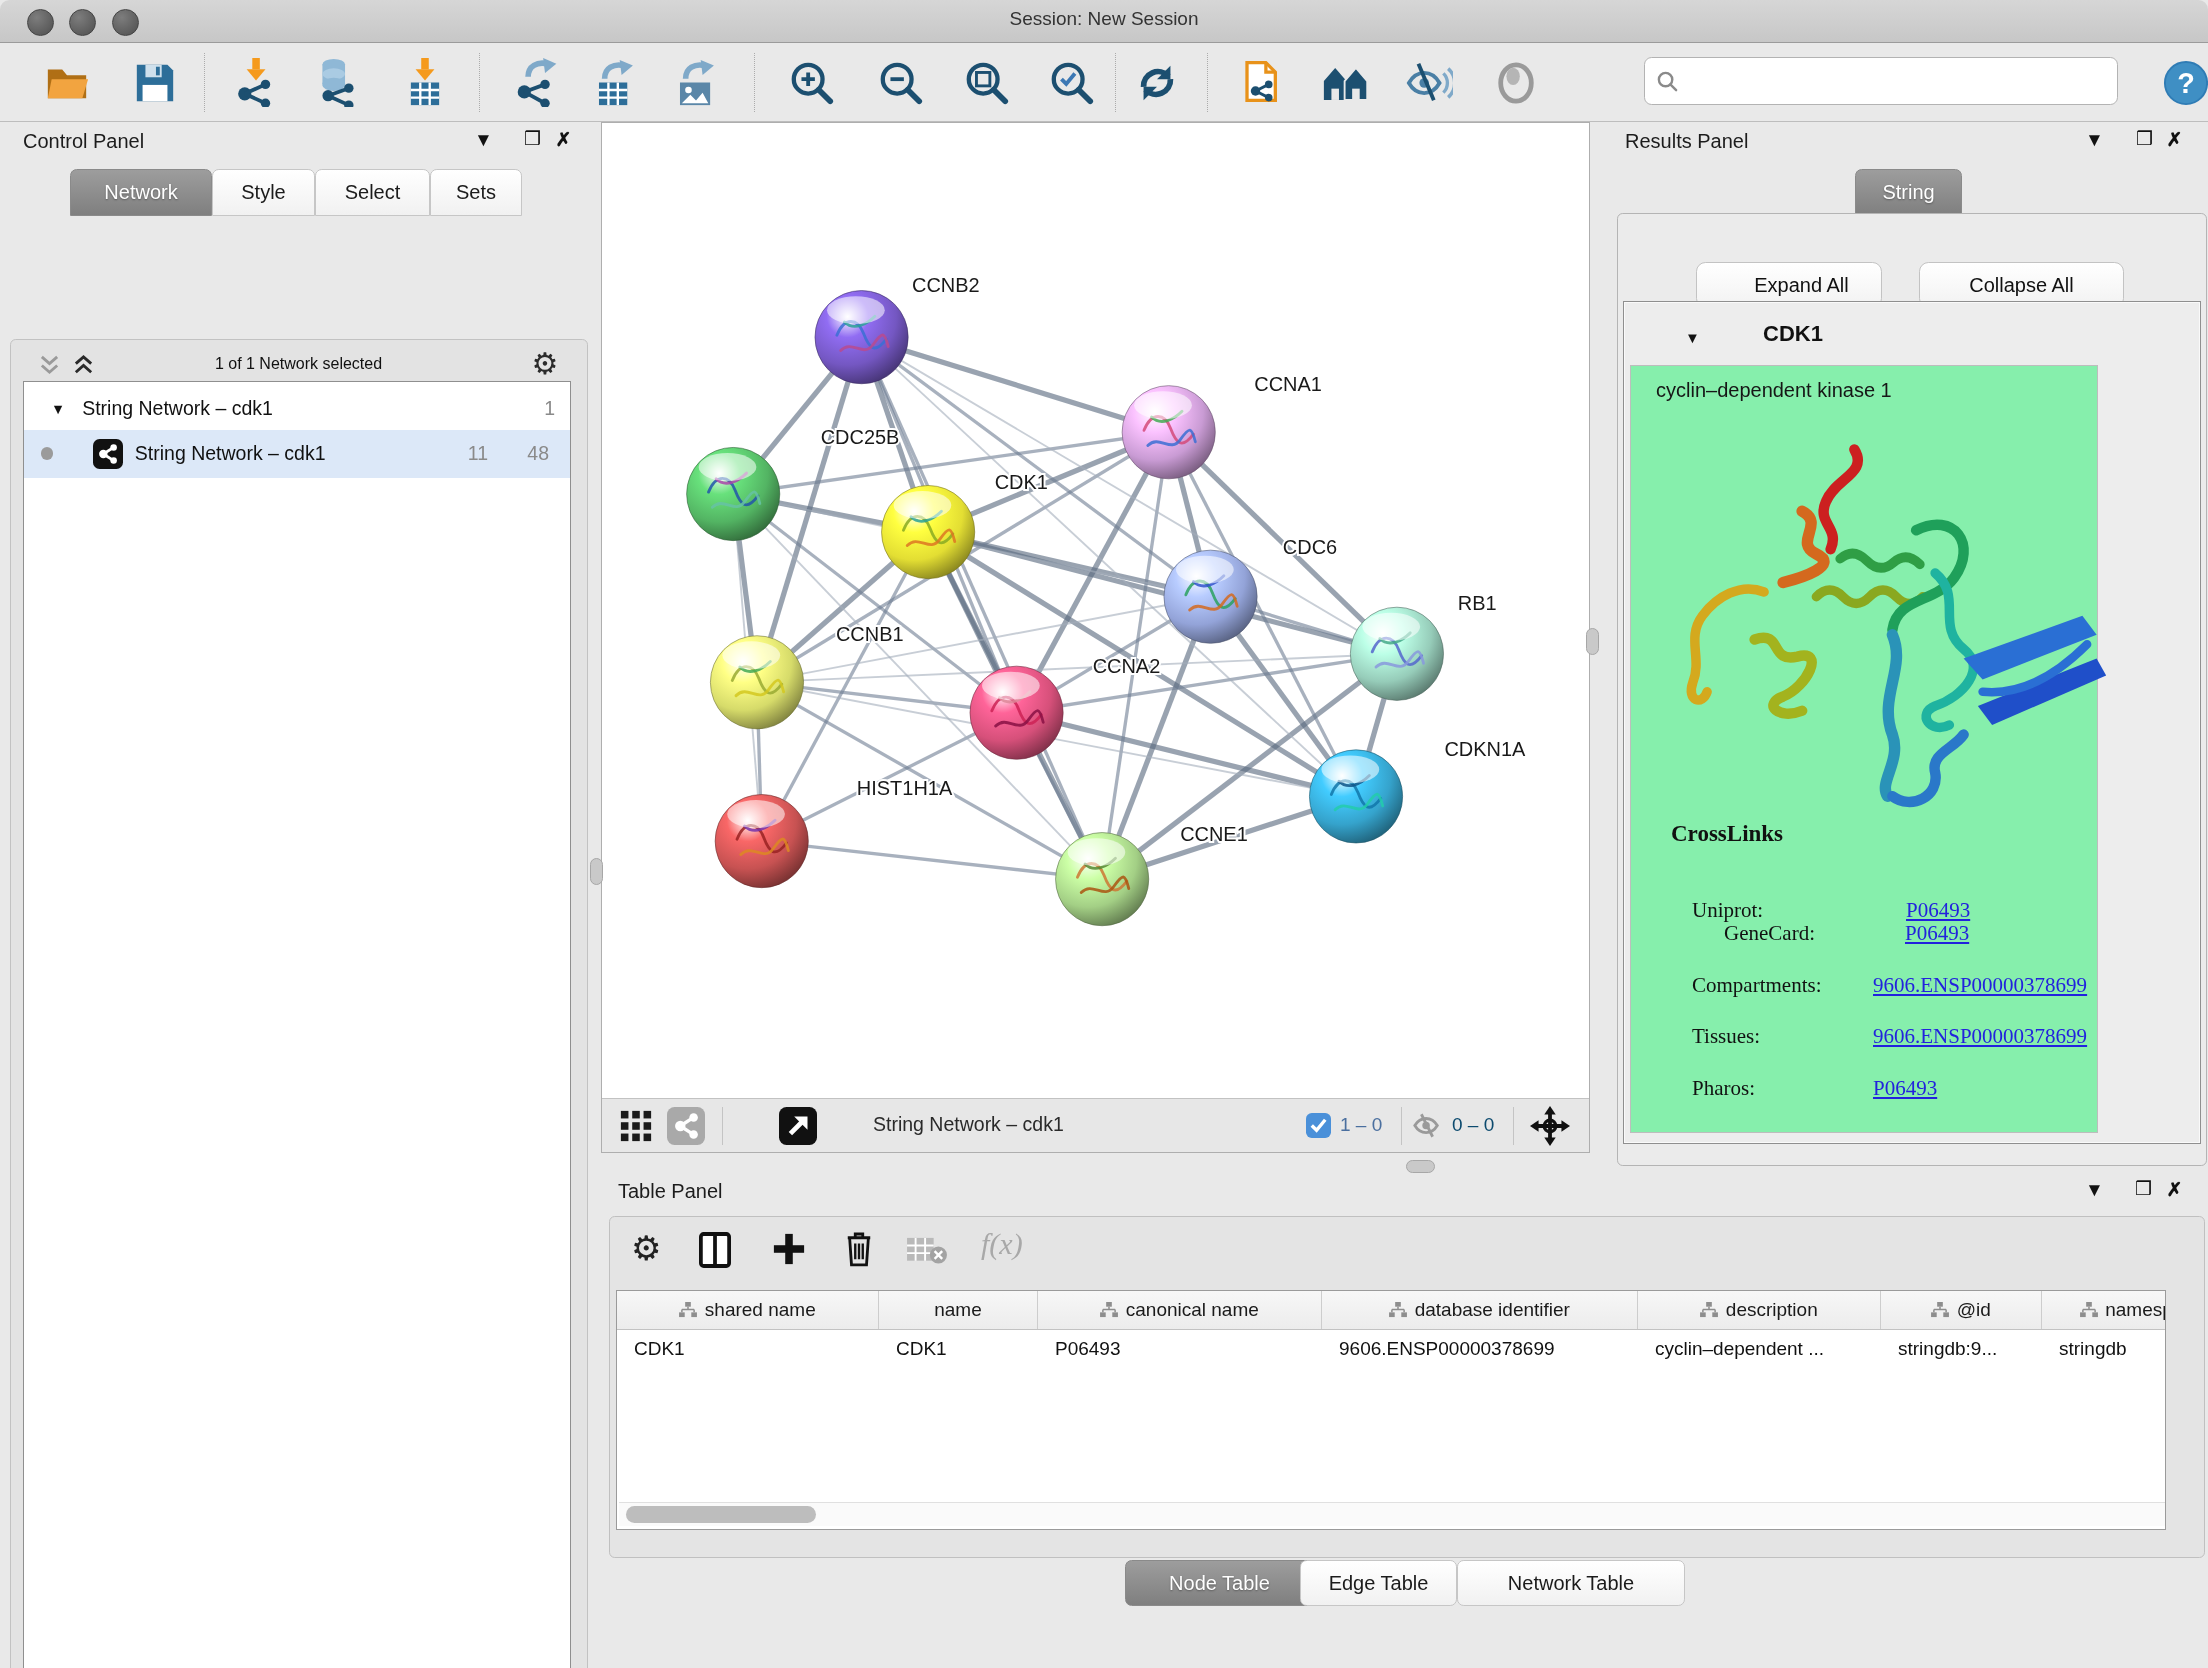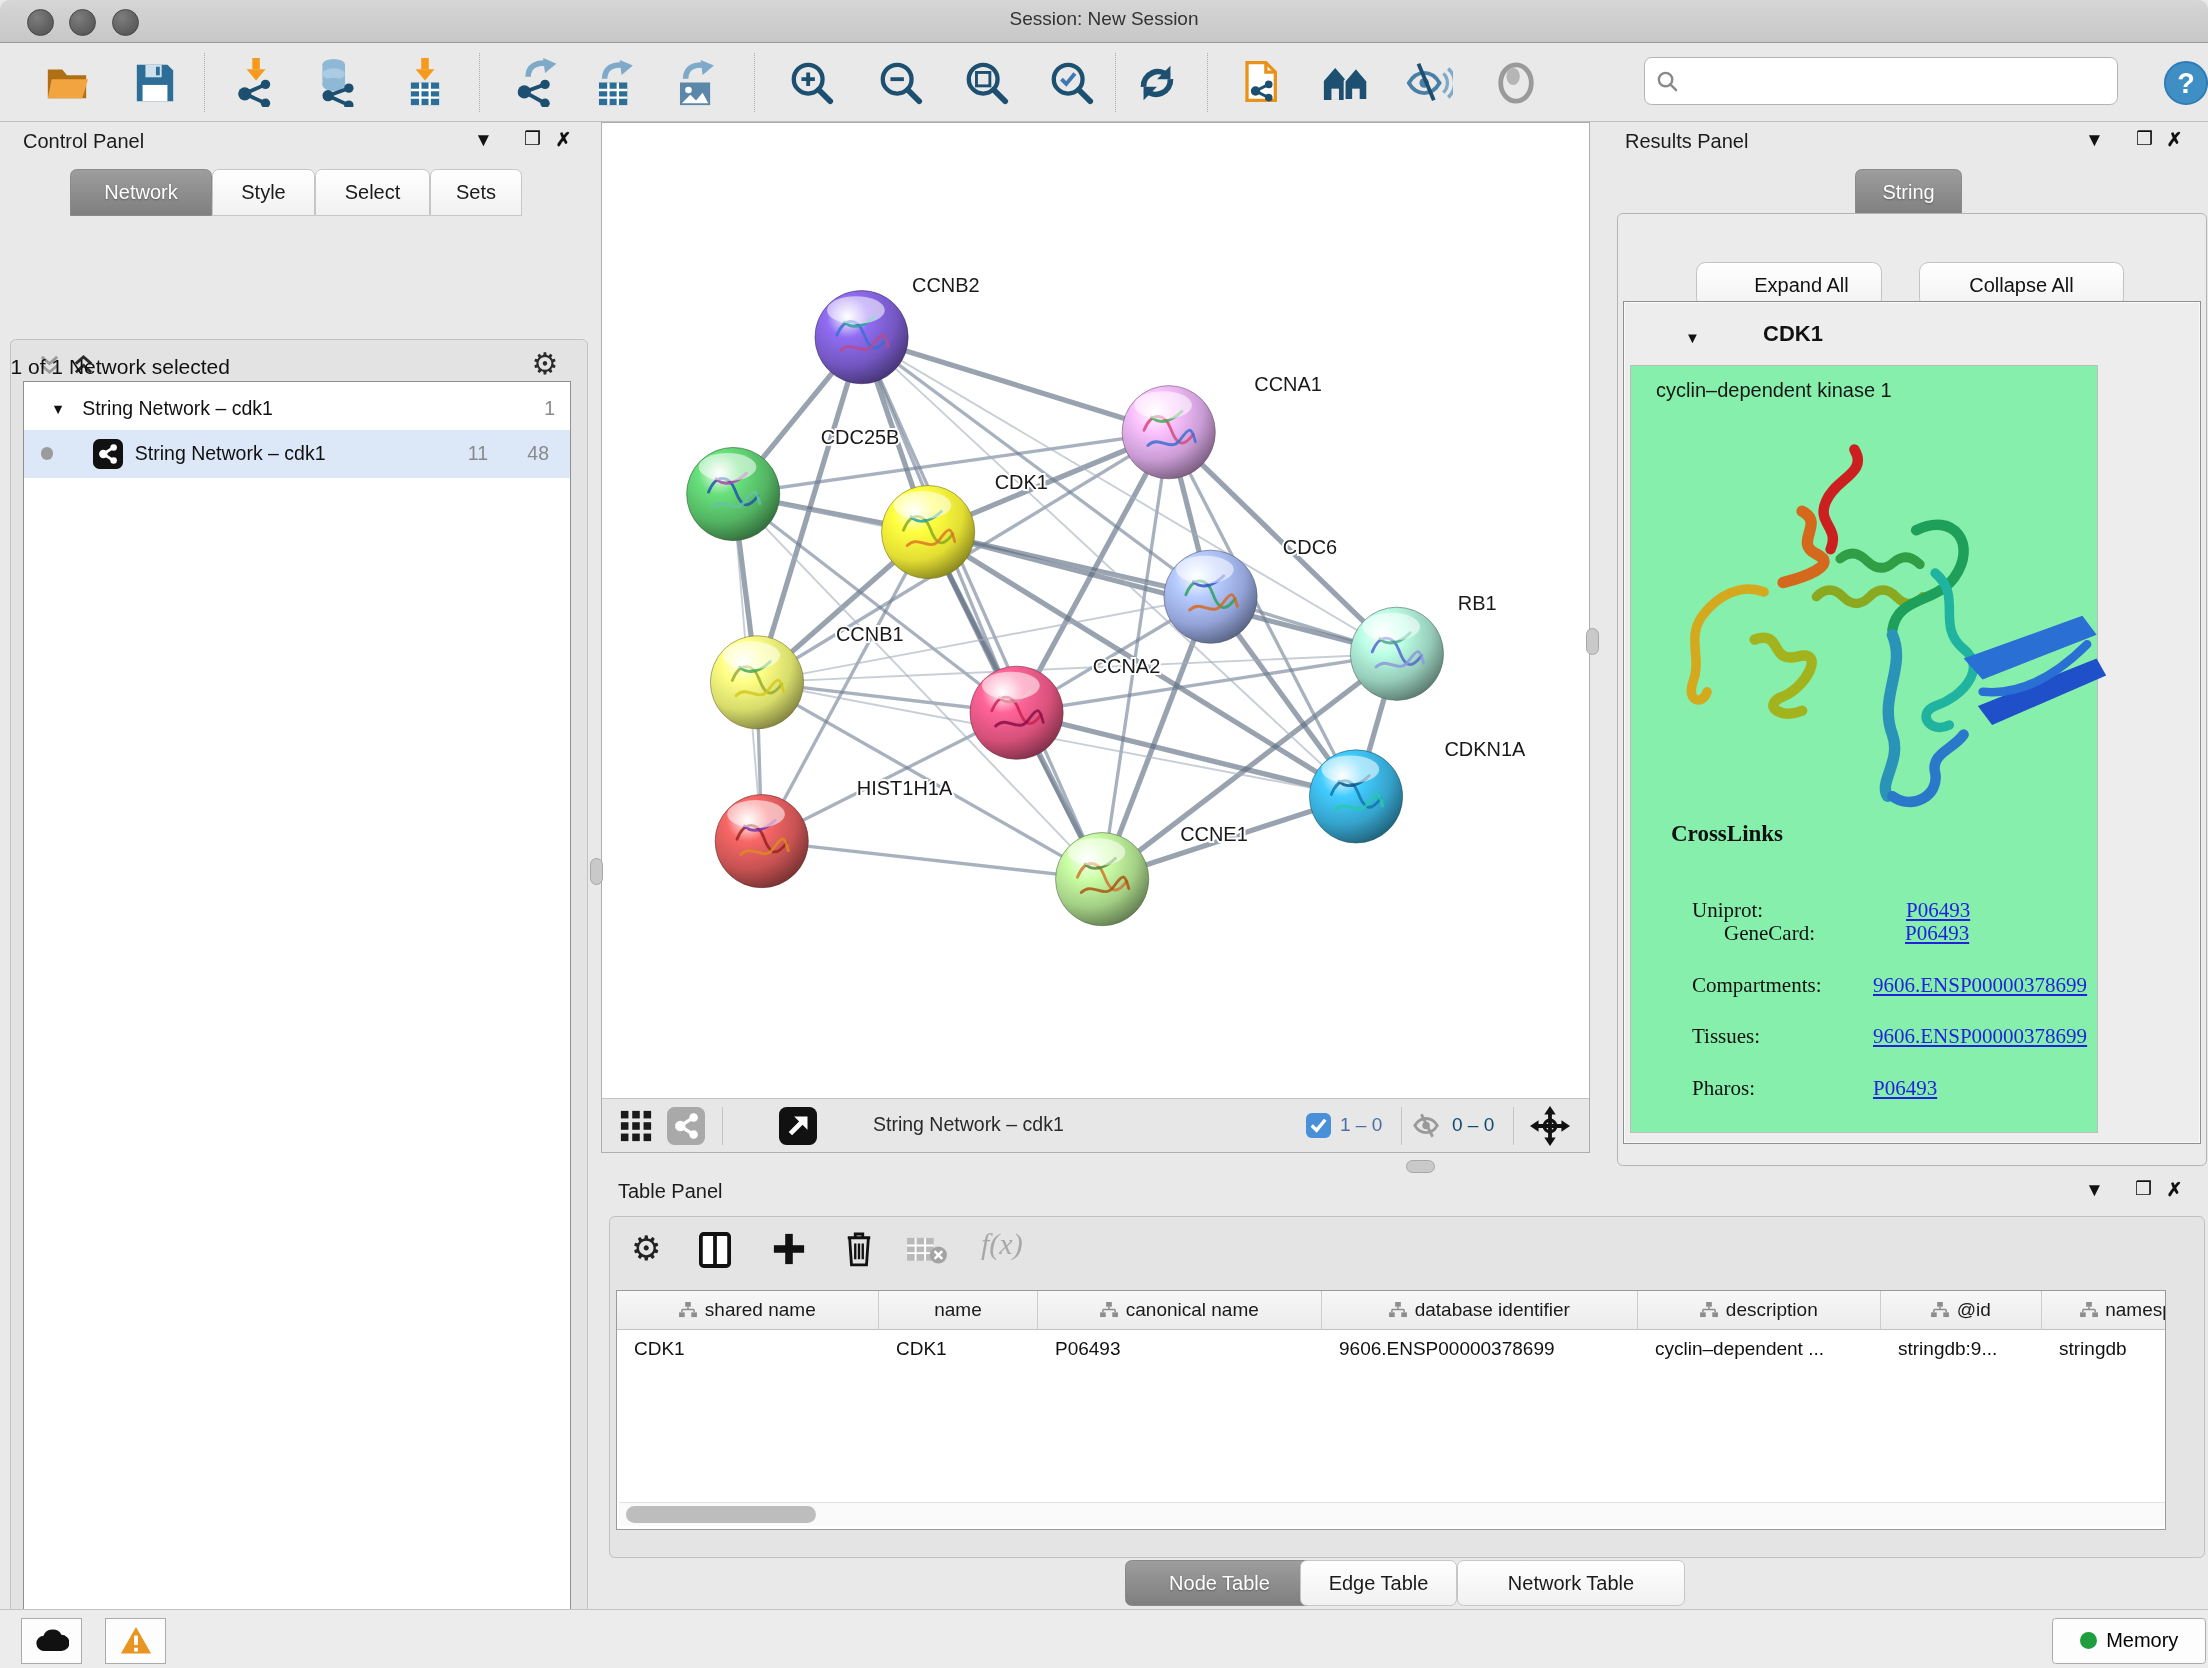--- a/index.html
+++ b/index.html
@@ -254,21 +254,21 @@
       <div class="abs" style="left:27px;top:13.3px;">
         <svg width="23" height="25" viewBox="0 0 24 26">
             <path d="M4 4 l8 7 8 -7 M4 13 l8 7 8 -7" stroke="#9a9a9a" stroke-width="3" fill="none"></path>
           </svg>
       </div>
       <div class="abs" style="left:61px;top:13.3px;">
         <svg width="23" height="25" viewBox="0 0 24 26">
             <path d="M4 11 l8 -7 8 7 M4 20 l8 -7 8 7" stroke="#2a2a2a" stroke-width="3" fill="none"></path>
           </svg>
       </div>
-      <span class="abs" style="left:0;right:0;top:15px;font-size:21px;color:#111;">1 of 1 Network selected</span>
+      <span class="abs" style="left:0;right:0;top:15px;text-align:center;font-size:16px;color:#111;">1 of 1 Network selected</span>
       <div class="abs" style="left:521px;top:5.7px;font-size:30px;color:#2b2b2b;">⚙</div>
     </div>
     <div id="cp-tree" class="abs">
       <div class="treerow" style="margin-top:5.7px;">
         <span style="margin-left:27px;font-size:14.3px;color:#111;">▼</span>
         <span style="margin-left:17px;">String Network – cdk1</span>
         <span style="position:absolute;right:15px;color:#8a8a8a;">1</span>
       </div>
       <div class="treerow" style="background:#dce8f8;height:48px;">
         <span style="margin-left:17px;width:12.4px;height:12.4px;border-radius:50%;background:#9b9b9b;display:inline-block;"></span>
@@ -746,33 +746,15 @@
         <span>Node Table</span>
       </div>
       <div class="tab" style="left: 1300px; top: 1560px; width: 157px; height: 46px; border-radius: 6.7px;">
         <span>Edge Table</span>
       </div>
       <div class="tab" style="left: 1457px; top: 1560px; width: 228px; height: 46px; border-radius: 6.7px;">
         <span>Network Table</span>
       </div>
     </div>
 
-  <div id="statusbar" class="abs">
-    <div class="sbtn" style="left:21px;width:59px;">
-      <svg width="34" height="25" viewBox="0 0 36 26">
-          <path d="M10 24 a8 8 0 0 1 -1 -16 a10 9 0 0 1 19 -1 a7 7 0 0 1 0 17 z" fill="#111"></path>
-        </svg>
-    </div>
-    <div class="sbtn" style="left:105px;width:59px;">
-      <svg width="32" height="28.5" viewBox="0 0 34 30">
-          <path d="M17 1 L33 29 H1 z" fill="#e89420"></path>
-          <rect x="15" y="10" width="4" height="10" fill="#fff"></rect>
-          <rect x="15" y="23" width="4" height="4" fill="#fff"></rect>
-        </svg>
-    </div>
-    <div class="sbtn" style="left:2052px;width:152px;border-radius:3.8px;gap:9.5px;">
-      <span style="width:17px;height:17px;border-radius:50%;background:#1e9e3e;display:inline-block;"></span>
-      <span style="font-size:20px;">Memory</span>
-    </div>
-  </div>
 
 </div>
 
 
 </body></html>

